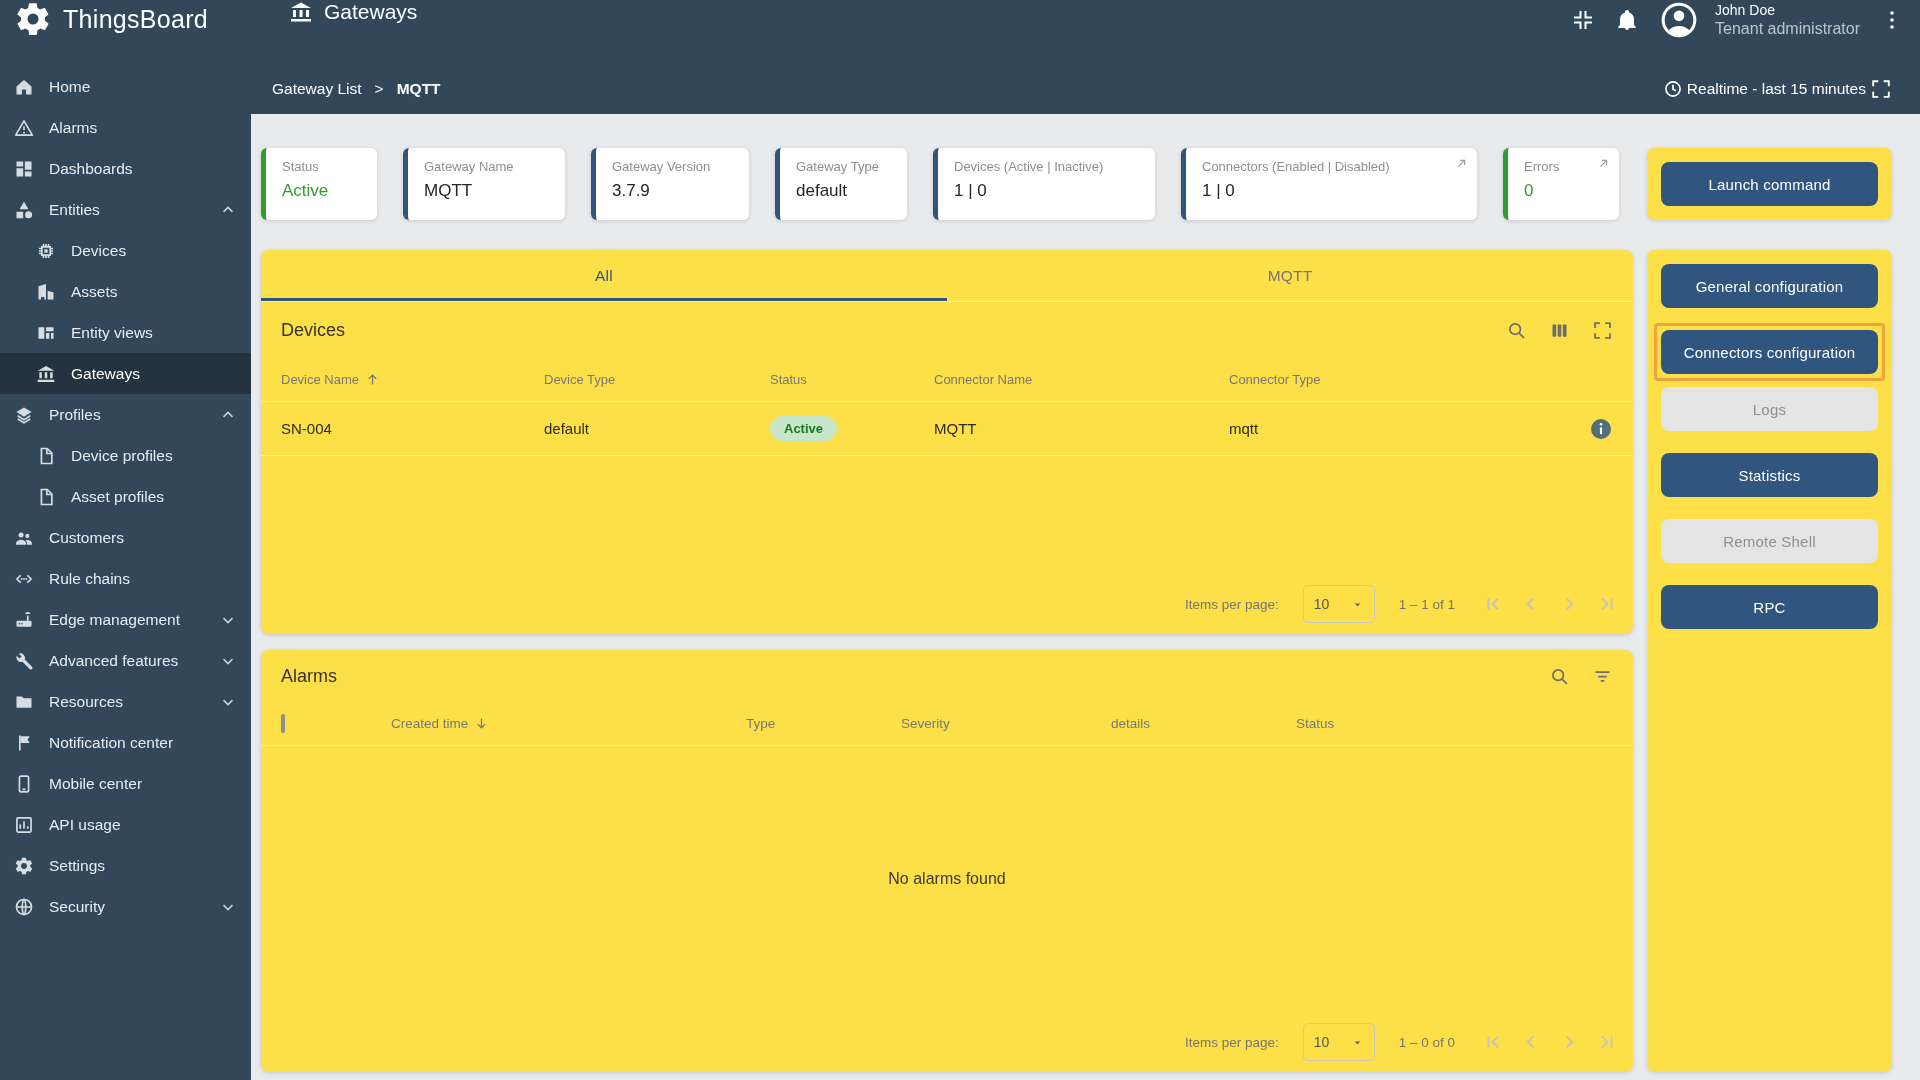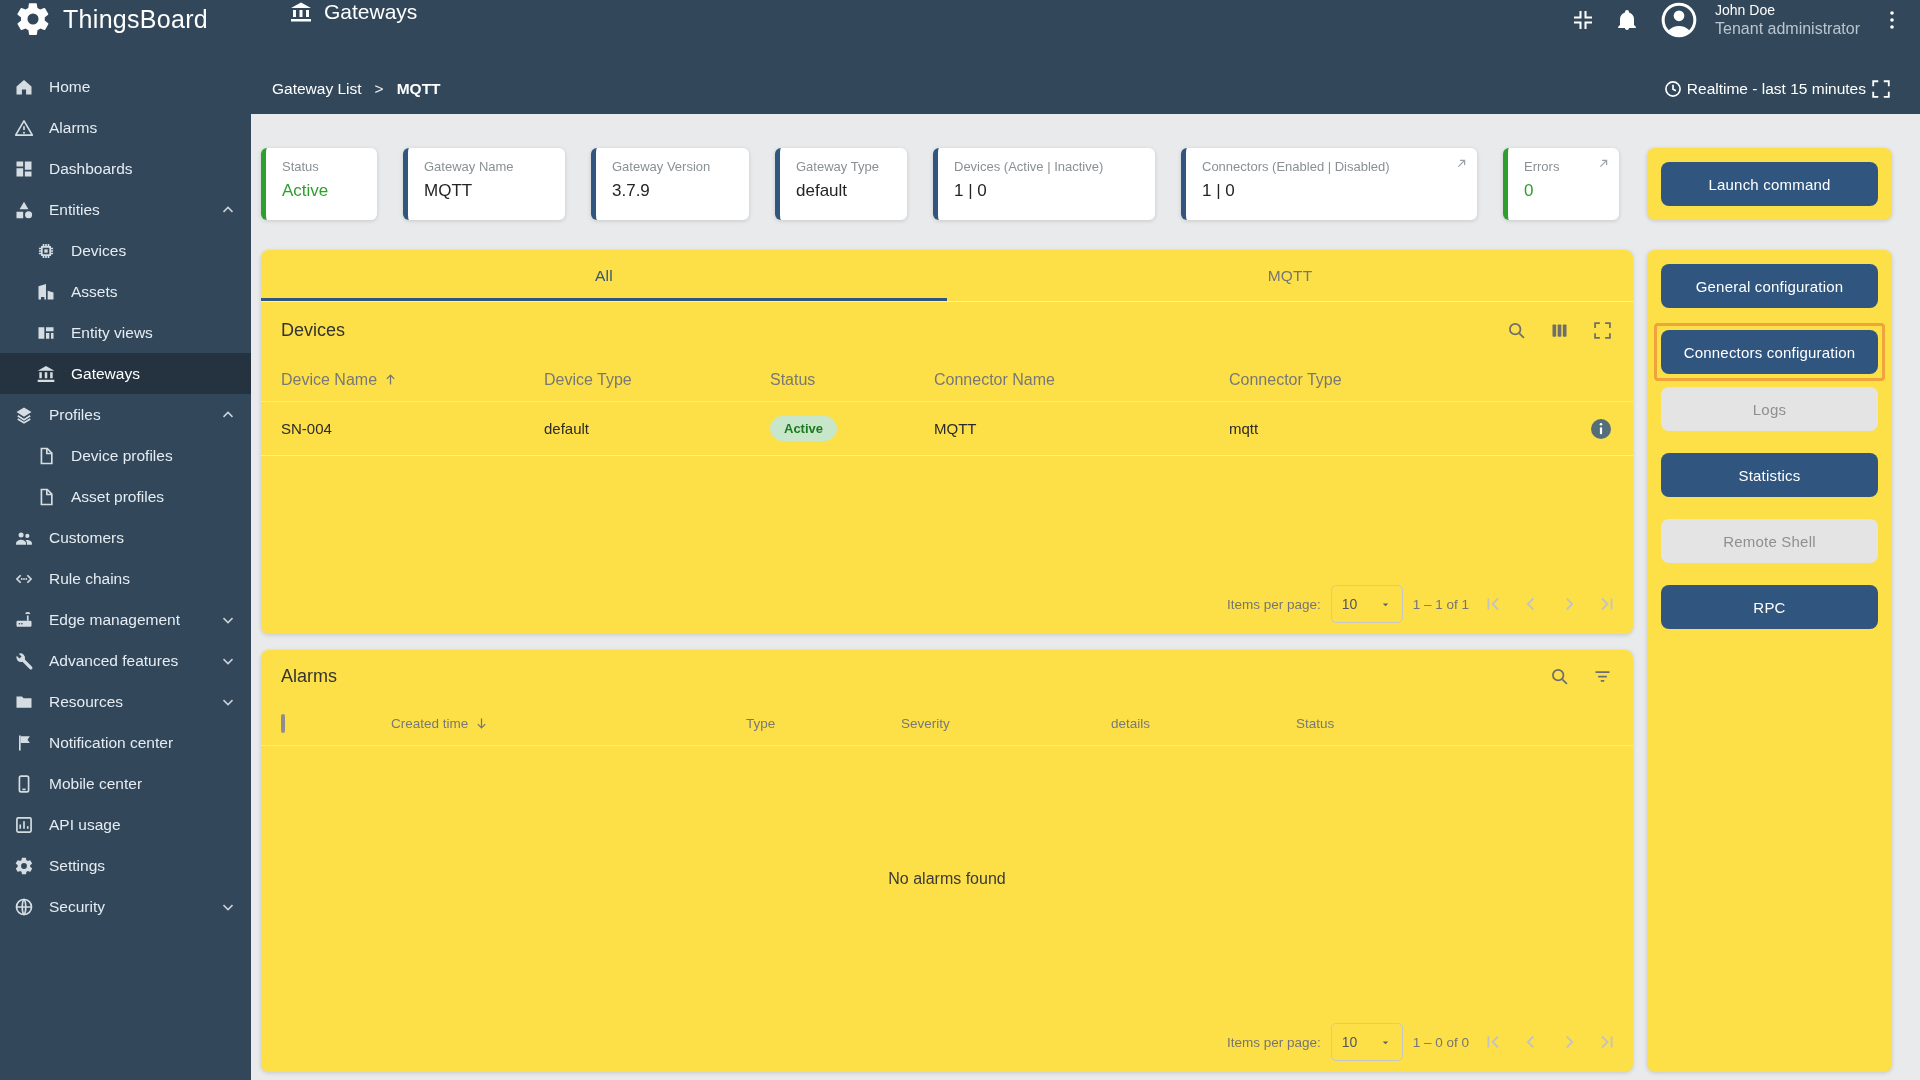--- a/index.html
+++ b/index.html
@@ -72,31 +72,31 @@
   .tab{flex:1;display:flex;align-items:center;justify-content:center;font-size:15.5px;
        font-weight:500;color:#767676;position:relative;cursor:pointer;letter-spacing:.2px}
   .tab.active{color:var(--primary)}
   .tab.active::after{content:"";position:absolute;left:0;right:0;bottom:0;height:3px;background:var(--primary)}
   .section-head{display:flex;align-items:center;height:56px;padding:0 20px;flex:0 0 auto}
   .section-title{font-size:18px;font-weight:500;color:#333}
   .head-icons{margin-left:auto;display:flex;gap:22px;color:#6E6E6E}
   .head-icons .ic{cursor:pointer}
   .tbl-header,.tbl-row{display:grid;grid-template-columns:263px 226px 164px 295px 1fr 70px;
                        padding:0 20px;align-items:center}
-  .tbl-header{height:44px;border-bottom:1px solid #E4E4E4;color:#787878;font-size:16px}
+  .tbl-header{height:44px;border-bottom:1px solid #E4E4E4;color:#787878;font-size:13px}
   .tbl-row{height:54px;border-bottom:1px solid #E9E9E9;font-size:15px;color:#2B2B2B;cursor:pointer}
   .th{display:flex;align-items:center;gap:6px;cursor:pointer}
   .sort{color:#757575}
   .chip{display:inline-flex;background:var(--chipbg);color:var(--chiptx);font-size:13px;
         font-weight:700;padding:5px 14px;border-radius:14px}
   .cell-actions{display:flex;justify-content:flex-end}
   .info{color:#546E7A;cursor:pointer}
   .spacer{flex:1}
   
-  .pager{display:flex;align-items:center;justify-content:flex-end;gap:10px;height:60px;
+  .pager{display:flex;align-items:center;justify-content:flex-end;gap:24px;height:60px;
          padding-right:12px;color:#757575;font-size:13.5px;flex:0 0 auto}
   .pager-select{display:flex;align-items:center;justify-content:space-between;width:72px;height:38px;
                 border:1px solid #C7C7C7;border-radius:5px;padding:0 10px;color:#555;font-size:14px;cursor:pointer}
   .caret{width:13px;height:13px;color:#606060}
   .pager-nav{display:flex;gap:10px}
   .pnav{width:28px;height:28px;display:flex;align-items:center;justify-content:center;color:#C3C3C3}
   .pnav svg{width:22px;height:22px}
   
   .alarms-card{flex:1;min-height:0;display:flex;flex-direction:column;overflow:hidden}
   .alarm-cols{display:grid;grid-template-columns:110px 355px 155px 210px 185px 1fr;

